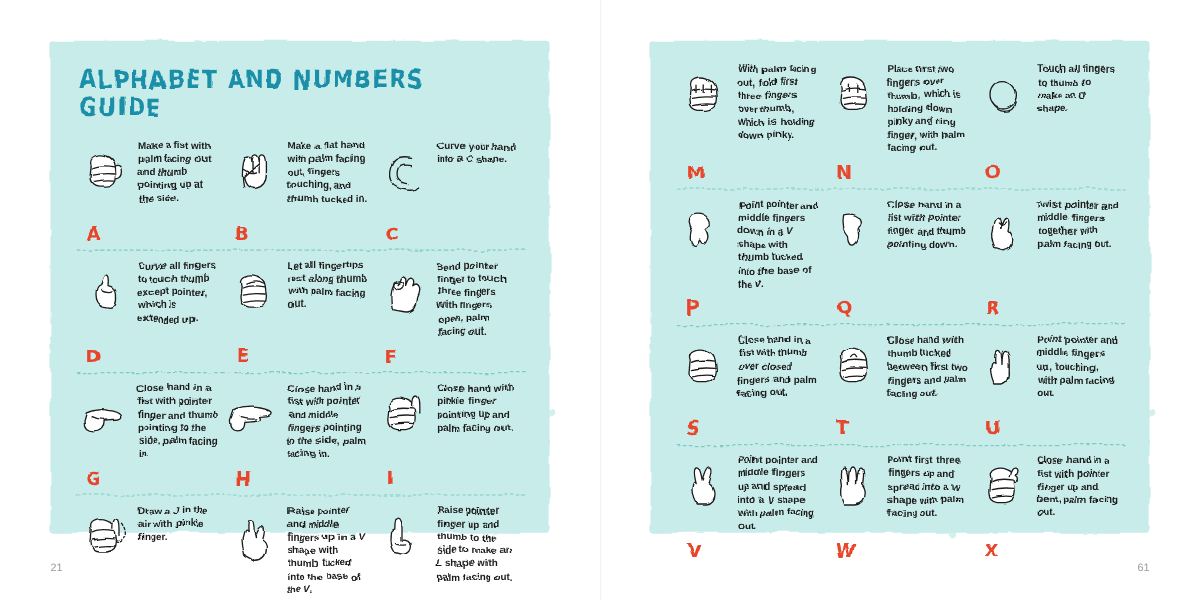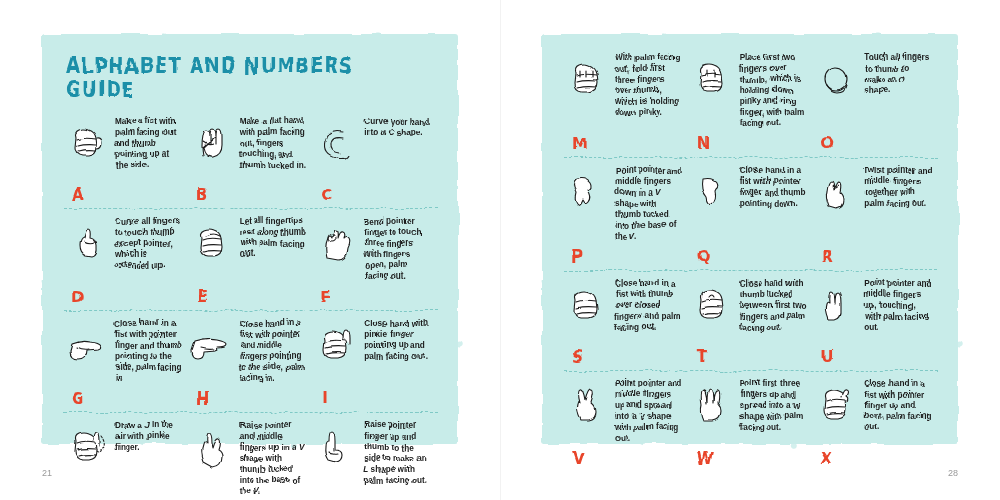--- a/index.html
+++ b/index.html
@@ -479,16 +479,16 @@
                     <path stroke="#1b1b1b" fill="#ffffff" stroke-width="1.1" stroke-linecap="round" stroke-linejoin="round" d="M28 20 q2 -8 5 -7 q3 1 0 6 q3 2 1 5"></path>
                   </svg>
                 </div>
                 <div class="desc">Close hand in a fist with pointer finger up and bent, palm facing out.</div>
               </div>
               <div class="letter">X</div>
             </div>
           </div>
         </div>
     </div>
-    <div class="folio folio-right">28</div>
+    <div class="folio folio-right">61</div>
   </div>
 
 </div>
 
 </body></html>

